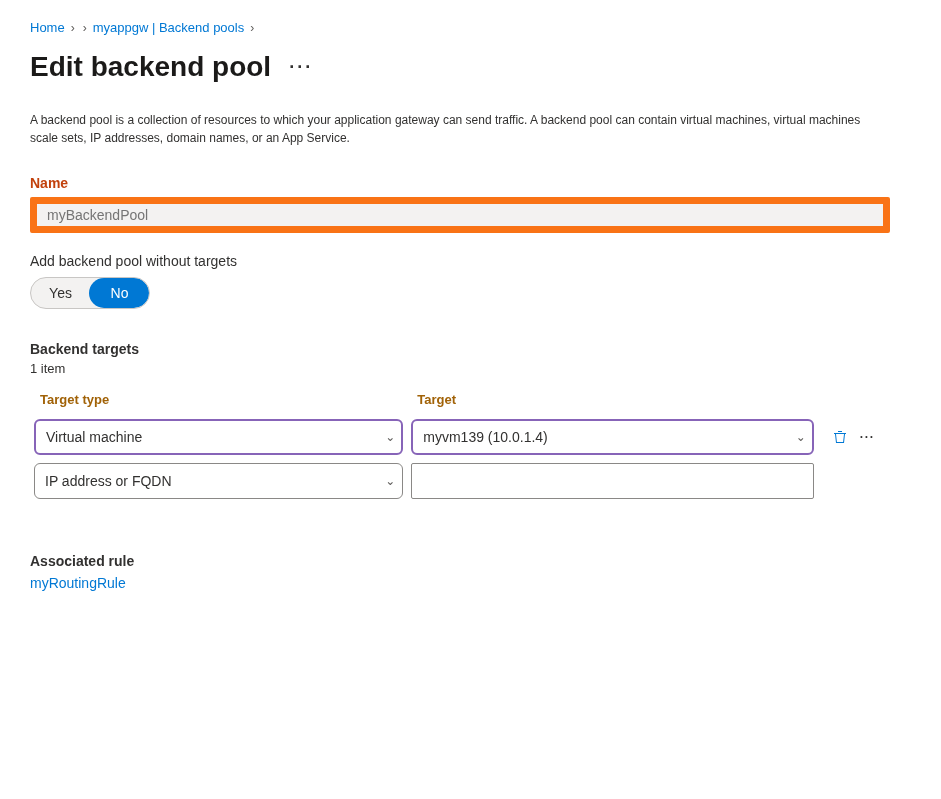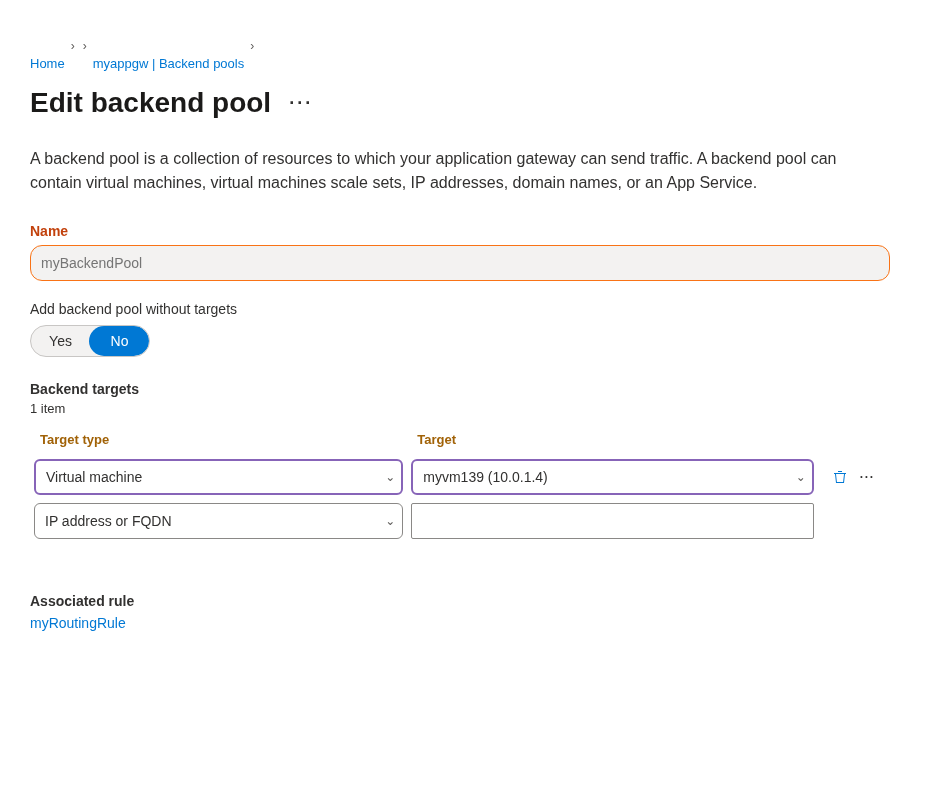--- a/index.html
+++ b/index.html
@@ -28,21 +28,20 @@
       font-size: 13px;
       color: #0078d4;
       margin-bottom: 16px;
       flex-wrap: wrap;
       gap: 4px;
     }
 
     .breadcrumb a {
       color: #0078d4;
       text-decoration: none;
-      margin-top: 36px;
     }
 
     .breadcrumb-separator {
       color: #605e5c;
       margin: 0 2px;
       font-size: 12px;
     }
 
     .page-header {
       display: flex;
@@ -63,21 +62,21 @@
       cursor: pointer;
       color: #323130;
       font-size: 18px;
       font-weight: 700;
       letter-spacing: 2px;
       padding: 2px 6px;
       border-radius: 2px;
     }
 
     .description-text {
-      font-size: 16px;
+      font-size: 12px;
       color: #323130;
       line-height: 1.5;
       margin-bottom: 28px;
       max-width: 860px;
     }
 
     .form-section {
       margin-bottom: 20px;
     }
 
@@ -86,31 +85,31 @@
       font-weight: 600;
       color: #c2410c;
       margin-bottom: 6px;
       display: block;
     }
 
     .form-input {
       width: 100%;
       max-width: 860px;
       height: 36px;
-      border: 1px solid #f97316;
-      border-radius: 12px;
+      border: 7px solid #f97316;
+      border-radius: 2px;
       padding: 0 10px;
       font-size: 14px;
       color: #323130;
       background: #f3f2f1;
       outline: none;
     }
 
     .toggle-section {
-      margin-bottom: 24px;
+      margin-bottom: 32px;
     }
 
     .toggle-label-text {
       font-size: 14px;
       font-weight: 400;
       color: #323130;
       margin-bottom: 8px;
       display: block;
     }
 

